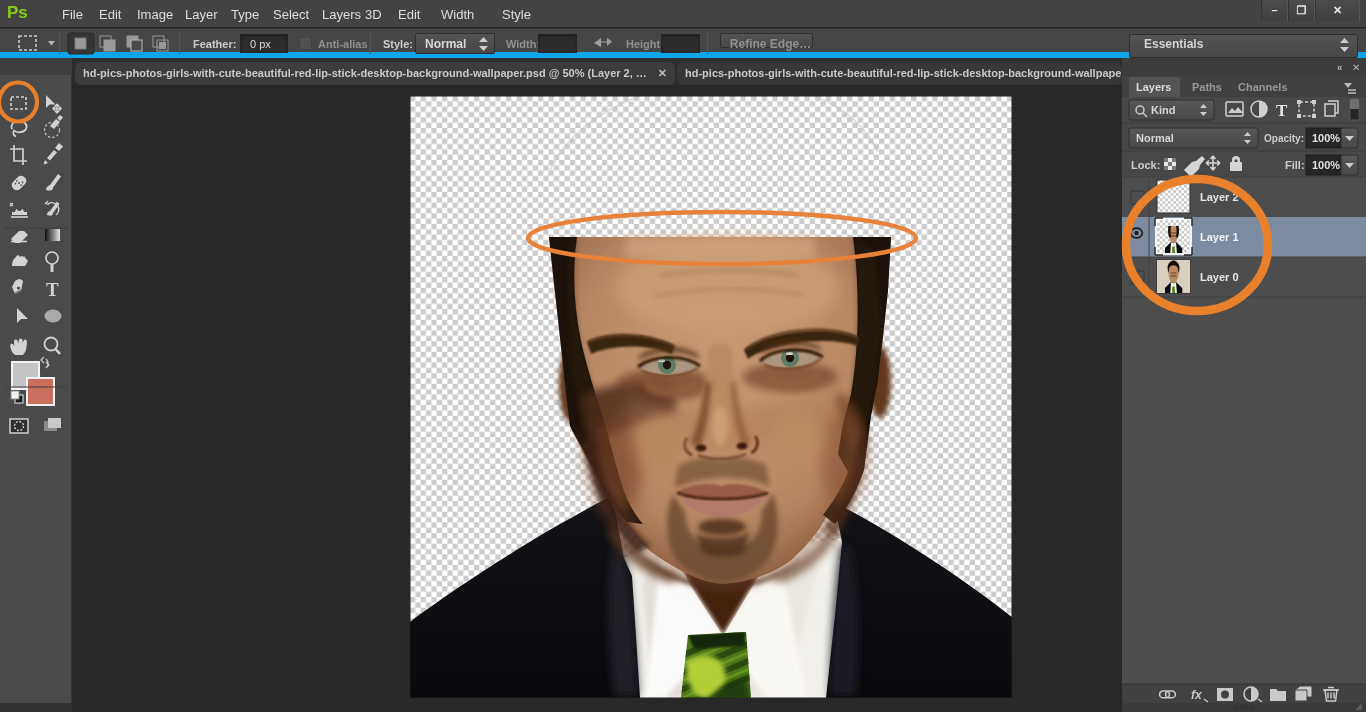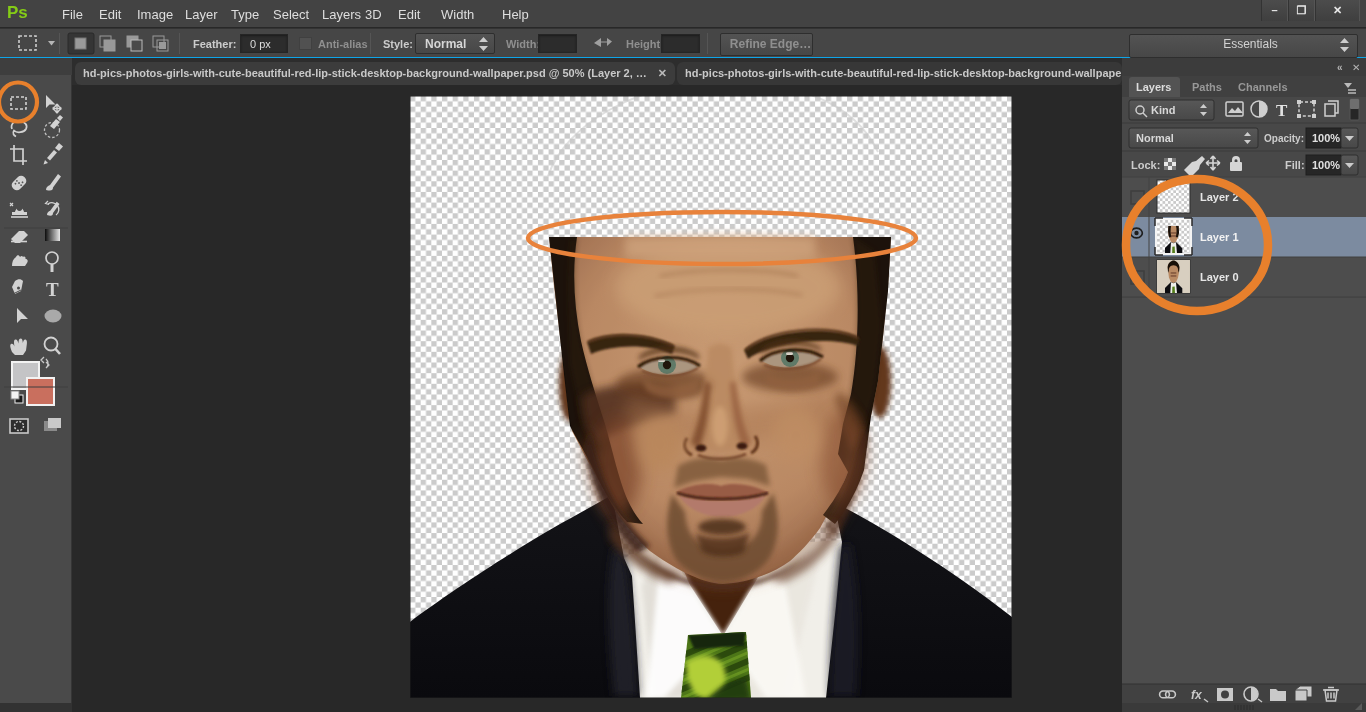--- a/index.html
+++ b/index.html
@@ -13,21 +13,21 @@
 #pslogo { position:absolute; left:7px; top:3px; font-weight:bold; font-size:17px;
   color:#84cc16; letter-spacing:0px; }
 .menu { position:absolute; top:7px; font-size:13px; color:#dedede;margin-left:16px; }
 #winbtns { position:absolute; right:6px; top:0px; height:22px; display:flex; }
 .wbtn { width:27px; height:21px; border-left:1px solid #333; border-right:1px solid #555;
   color:#e8e8e8; font-size:11px; text-align:center; line-height:20px; font-weight:bold;
   background:linear-gradient(#4c4c4c,#3f3f3f); }
 
 
 #optbar { position:absolute; left:0; top:29px; width:1366px; height:29px;
-  background:#464646; border-bottom:1px solid #0ea5e9; color:#c7c7c7; font-size:12px; }
+  background:#464646; border-bottom:6px solid #0ea5e9; color:#c7c7c7; font-size:12px; }
 .optsep { position:absolute; top:4px; width:1px; height:21px; background:#383838;
   border-right:1px solid #555; }
 .optlabel { position:absolute; top:9px; font-size:11px; font-weight:bold; color:#cccccc; }
 .optlabel.dim { color:#8f8f8f; }
 .darkinput { position:absolute; background:#2c2c2c; border:1px solid #252525;
   box-shadow:inset 0 1px 2px #1c1c1c; color:#dcdcdc; font-size:12px; }
 .dropbox { position:absolute; background:linear-gradient(#535353,#474747);
   border:1px solid #2e2e2e; border-radius:2px; color:#d6d6d6; font-size:12px; font-weight:bold; }
 
 
@@ -54,21 +54,21 @@
     <div class="menu" style="left:46px">File</div>
     <div class="menu" style="left:83px">Edit</div>
     <div class="menu" style="left:121px">Image</div>
     <div class="menu" style="left:169px">Layer</div>
     <div class="menu" style="left:215px">Type</div>
     <div class="menu" style="left:257px">Select</div>
     <div class="menu" style="left:306px">Layers</div>
     <div class="menu" style="left:349px">3D</div>
     <div class="menu" style="left:382px">Edit</div>
     <div class="menu" style="left:425px">Width</div>
-    <div class="menu" style="left:486px">Help</div>
+    <div class="menu" style="left:486px">Style</div>
     <div id="winbtns">
       <div class="wbtn">–</div>
       <div class="wbtn">❐</div>
       <div class="wbtn" style="width:45px">✕</div>
     </div>
   </div>
 
   <div id="optbar">
     <svg width="1366" height="29" style="position:absolute;left:0;top:0">
 
@@ -98,22 +98,22 @@
     <div class="dropbox" style="left:415px; top:4px; width:80px; height:21px; line-height:20px; padding-left:9px;">Normal
       <svg width="9" height="14" style="position:absolute;right:6px;top:3px">
           <path d="M4.5,0 L9,5 0,5 Z M4.5,14 L0,9 9,9 Z" fill="#ccc"></path>
         </svg>
     </div>
     <div class="optlabel dim" style="left:506px">Width:</div>
     <div class="darkinput" style="left:538px; top:5px; width:39px; height:19px;"></div>
     <div class="optlabel dim" style="left:626px">Height:</div>
     <div class="darkinput" style="left:661px; top:5px; width:39px; height:19px;"></div>
     <div class="optsep" style="left:707px"></div>
-    <div class="dropbox" style="left:720px; top:4px; width:93px; height:23px; line-height:20px; text-align:center; color:#8f8f8f;padding-left:8px;">Refine Edge…</div>
-    <div class="dropbox" style="left:1129px; top:5px; width:229px; height:24px; line-height:19px; padding-left:14px; font-weight:normal; color:#d2d2d2;text-align:center;">Essentials
+    <div class="dropbox" style="left:720px; top:4px; width:93px; height:15px; line-height:20px; text-align:center; color:#8f8f8f;padding-left:8px;">Refine Edge…</div>
+    <div class="dropbox" style="left:1129px; top:5px; width:229px; height:24px; line-height:19px; padding-left:14px; font-weight:bold; color:#d2d2d2;">Essentials
       <svg width="9" height="14" style="position:absolute;right:8px;top:3px">
           <path d="M4.5,0 L9,5 0,5 Z M4.5,14 L0,9 9,9 Z" fill="#ccc"></path>
         </svg>
     </div>
   </div>
 
   <div id="toolbar">
     <div id="toolhead"></div>
     <svg width="72" height="654" viewBox="0 0 72 654" id="toolsvg">
       <text x="3" y="11" fill="#c9c9c9" font-size="9">«</text>

